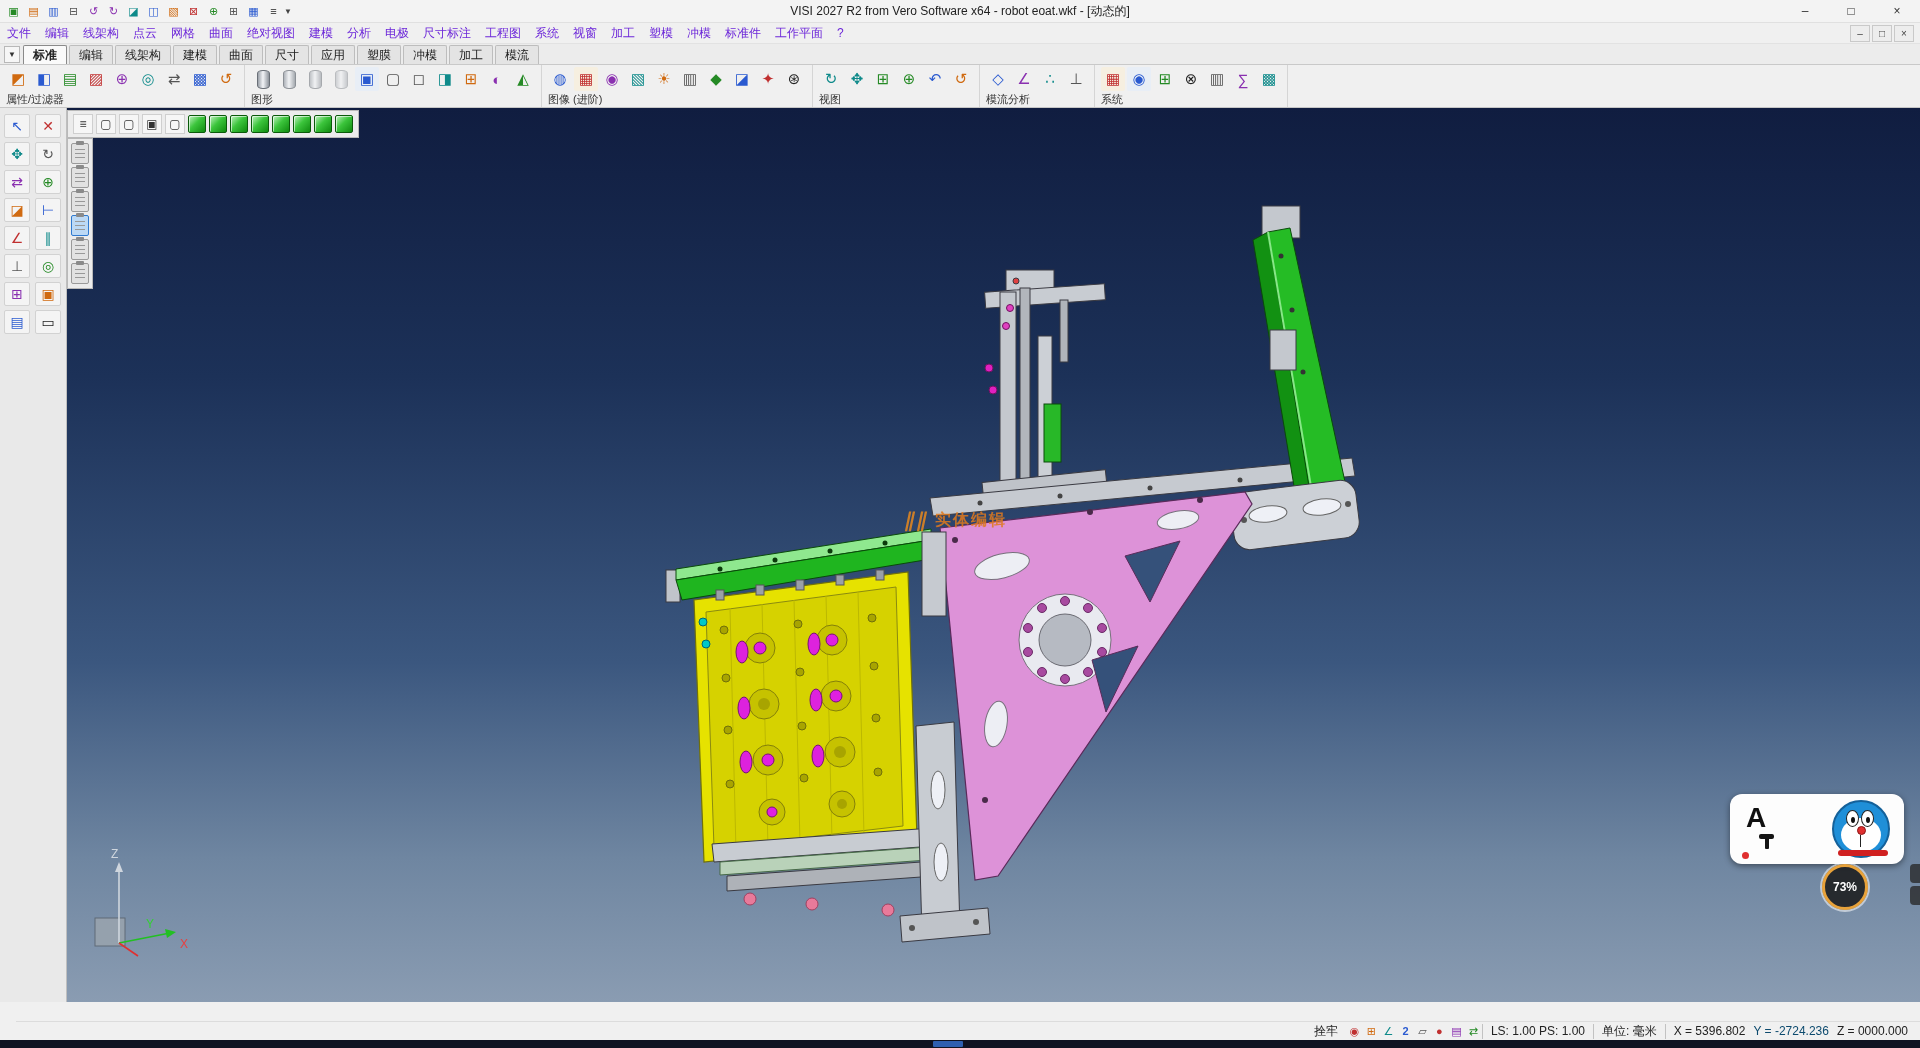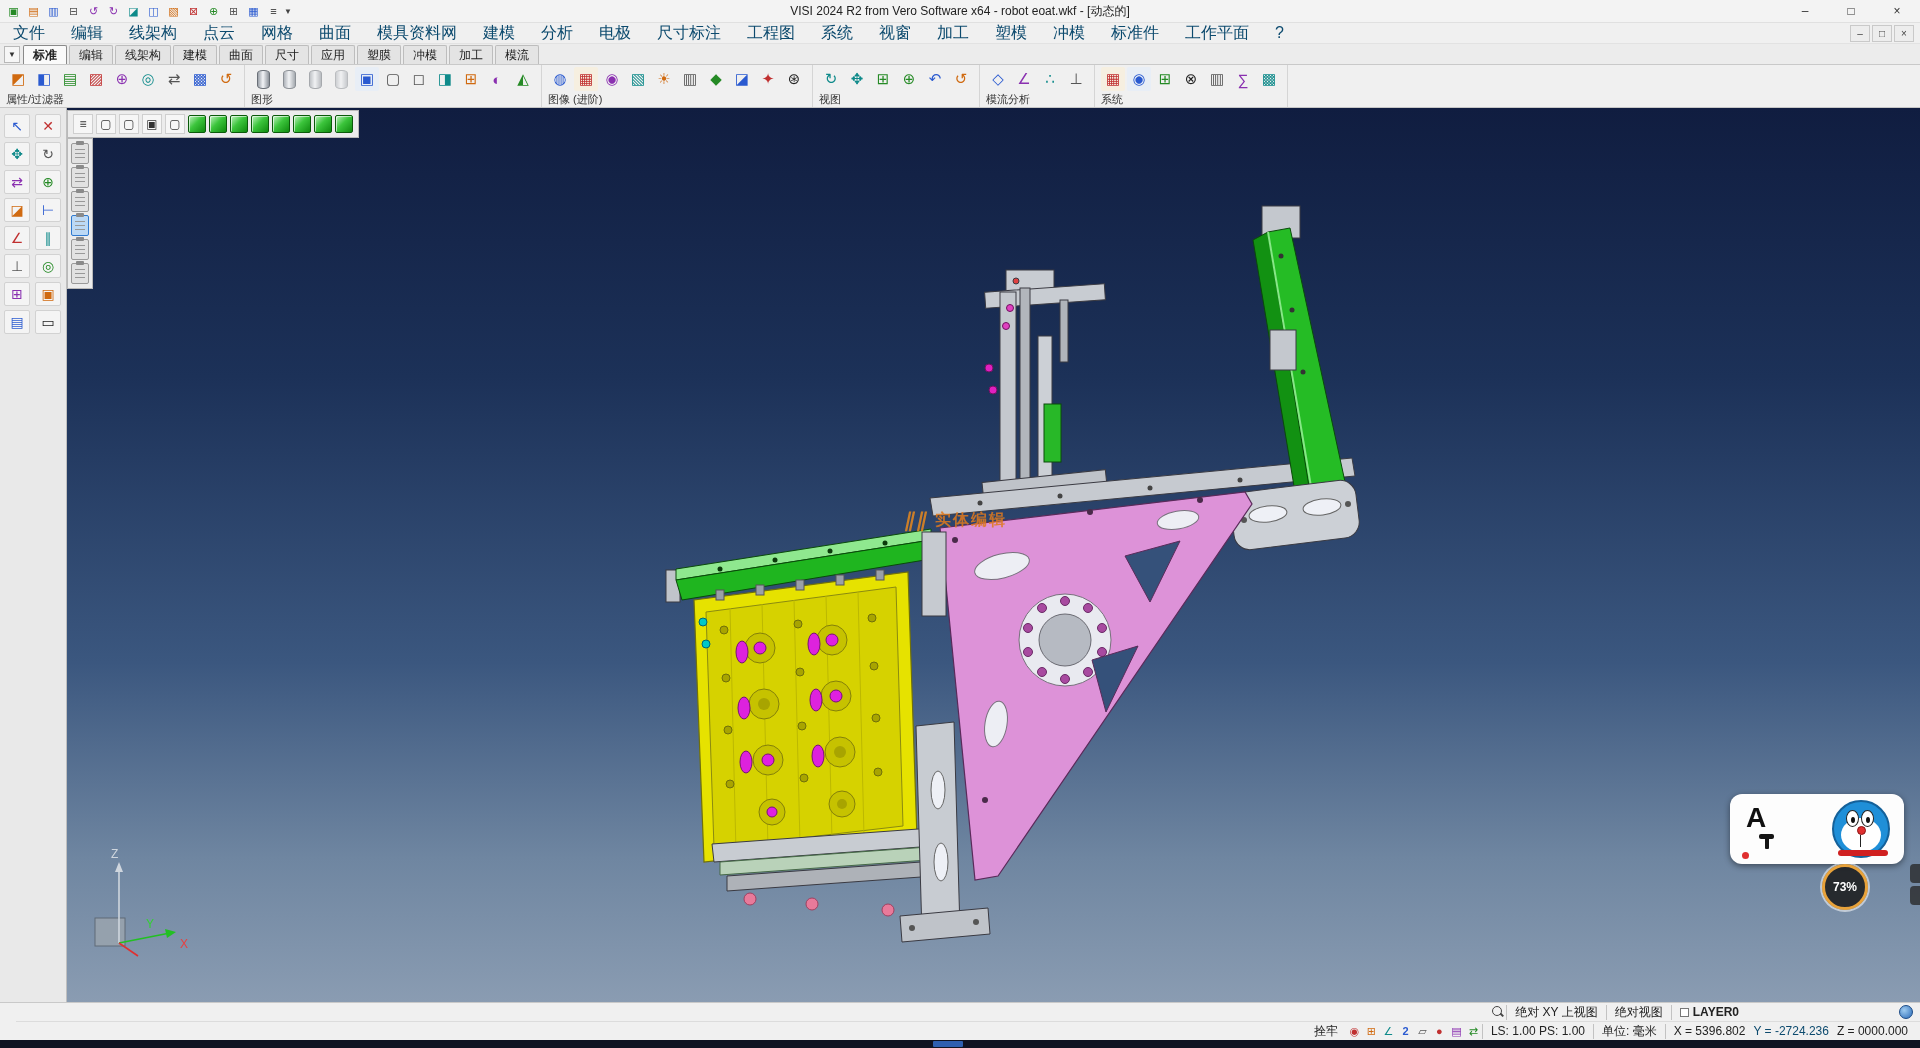--- a/index.html
+++ b/index.html
@@ -10,21 +10,21 @@
   .titlebar { position:absolute; top:0; left:0; right:0; height:23px; background:#f3f3f3; border-bottom:1px solid #e0e0e0; display:flex; align-items:center; }
   .qat { display:flex; align-items:center; gap:1px; padding-left:4px; }
   .qicon { width:19px; height:18px; display:flex; align-items:center; justify-content:center; font-size:11px; border-radius:2px; cursor:default; }
   .qat .drop { font-size:8px; color:#444; width:10px; }
   .title-text { position:absolute; left:50%; transform:translateX(-50%); font-size:12px; color:#222; white-space:nowrap; }
   .win-controls { margin-left:auto; display:flex; height:23px; }
   .win-btn { width:46px; height:23px; display:flex; align-items:center; justify-content:center; font-size:12px; color:#333; }
 
   
   .menubar { position:absolute; top:23px; left:0; right:0; height:21px; background:#f0f0f0; display:flex; align-items:center; border-bottom:1px solid #e2e2e2; }
-  .menu-item { padding:0 13px; font-size:16px; line-height:20px; color:#0c4a6e; cursor:default; }
+  .menu-item { padding:0 7px; font-size:12px; line-height:20px; color:#6d28d9; cursor:default; }
   .mdi-controls { margin-left:auto; display:flex; padding-right:6px; gap:2px; }
   .mdi-btn { width:20px; height:17px; display:flex; align-items:center; justify-content:center; font-size:10px; color:#444; border:1px solid #c9c9c9; background:#ededed; }
 
   
   .tabbar { position:absolute; top:44px; left:0; right:0; height:21px; background:#ececec; display:flex; align-items:flex-end; padding-left:4px; border-bottom:1px solid #c9c9c9; }
   .tab-drop { width:16px; height:17px; border:1px solid #b8b8b8; background:#f6f6f6; font-size:8px; display:flex; align-items:center; justify-content:center; margin:0 3px 1px 0; color:#333; }
   .tab { padding:0 9px; height:19px; line-height:18px; font-size:12px; color:#222; border:1px solid #bdbdbd; border-bottom:none; background:#e4e4e4; margin-right:2px; border-radius:2px 2px 0 0; }
   .tab.active { background:#fafafa; font-weight:bold; border-color:#8a8a8a; }
 
   
@@ -116,36 +116,36 @@
       <span class="qicon c-teal">◪</span>
       <span class="qicon c-blue">◫</span>
       <span class="qicon c-orange">▧</span>
       <span class="qicon c-red">⊠</span>
       <span class="qicon c-green">⊕</span>
       <span class="qicon c-gray">⊞</span>
       <span class="qicon c-blue">▦</span>
       <span class="qicon c-dark">≡</span>
       <span class="drop">▼</span>
     </div>
-    <div class="title-text">VISI 2024 R2 from Vero Software x64 - robot eoat.wkf - [动态的]</div>
+    <div class="title-text">VISI 2027 R2 from Vero Software x64 - robot eoat.wkf - [动态的]</div>
     <div class="win-controls">
       <div class="win-btn">–</div>
       <div class="win-btn">□</div>
       <div class="win-btn close">×</div>
     </div>
   </div>
 
   <div class="menubar">
     <span class="menu-item">文件</span>
     <span class="menu-item">编辑</span>
     <span class="menu-item">线架构</span>
     <span class="menu-item">点云</span>
     <span class="menu-item">网格</span>
     <span class="menu-item">曲面</span>
-    <span class="menu-item">模具资料网</span>
+    <span class="menu-item">绝对视图</span>
     <span class="menu-item">建模</span>
     <span class="menu-item">分析</span>
     <span class="menu-item">电极</span>
     <span class="menu-item">尺寸标注</span>
     <span class="menu-item">工程图</span>
     <span class="menu-item">系统</span>
     <span class="menu-item">视窗</span>
     <span class="menu-item">加工</span>
     <span class="menu-item">塑模</span>
     <span class="menu-item">冲模</span>
@@ -526,34 +526,20 @@
           
         </div>
         <div class="pill">
           
           
         </div>
       </div>
     </div>
   </div>
 
-  <div class="status1">
-    <div style="margin-left:auto; display:flex; align-items:center;">
-      <span class="s-icon">
-          <span class="mag"></span>
-        </span>
-      <span class="s-cell">绝对 XY 上视图</span>
-      <span class="s-cell">绝对视图</span>
-      <span class="s-cell"><span class="chip"></span><b>LAYER0</b></span>
-      <span class="spacer" style="width:150px;"></span>
-      <span class="s-icon" style="margin-right:6px;">
-          <span class="globe"></span>
-        </span>
-    </div>
-  </div>
 
   <div class="status2">
     <div style="margin-left:auto; display:flex; align-items:center;">
       <span class="s-cell" style="border-left:none;">拴牢</span>
       <span class="s-icon c-red">◉</span>
       <span class="s-icon c-orange">⊞</span>
       <span class="s-icon c-teal">∠</span>
       <span class="s-icon c-blue">
           <b>2</b>
         </span>

